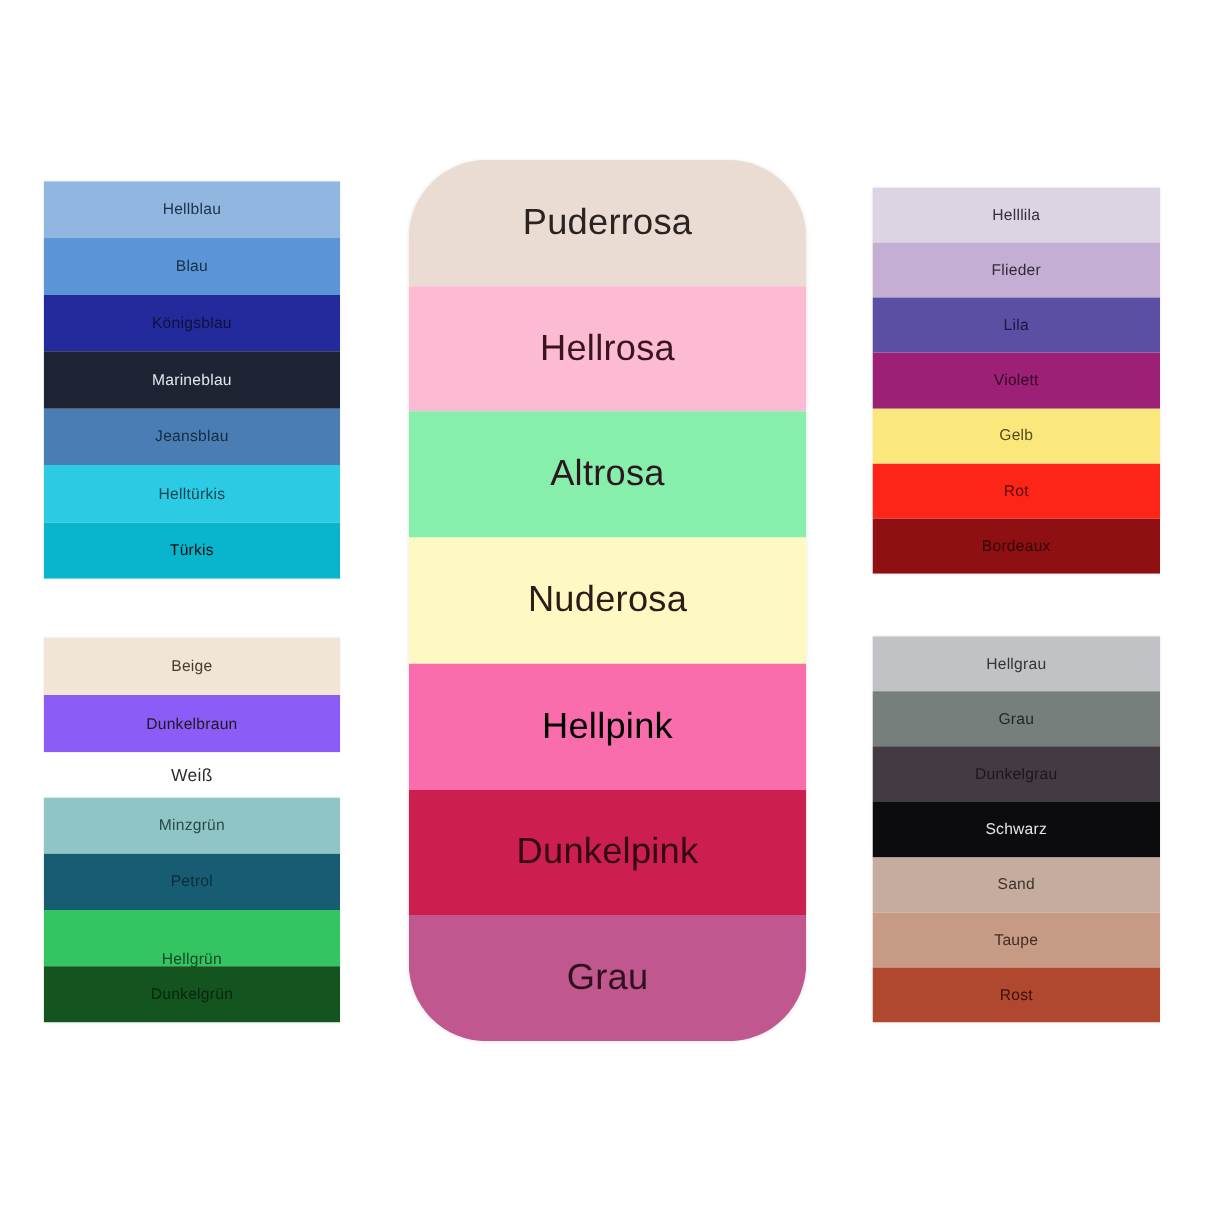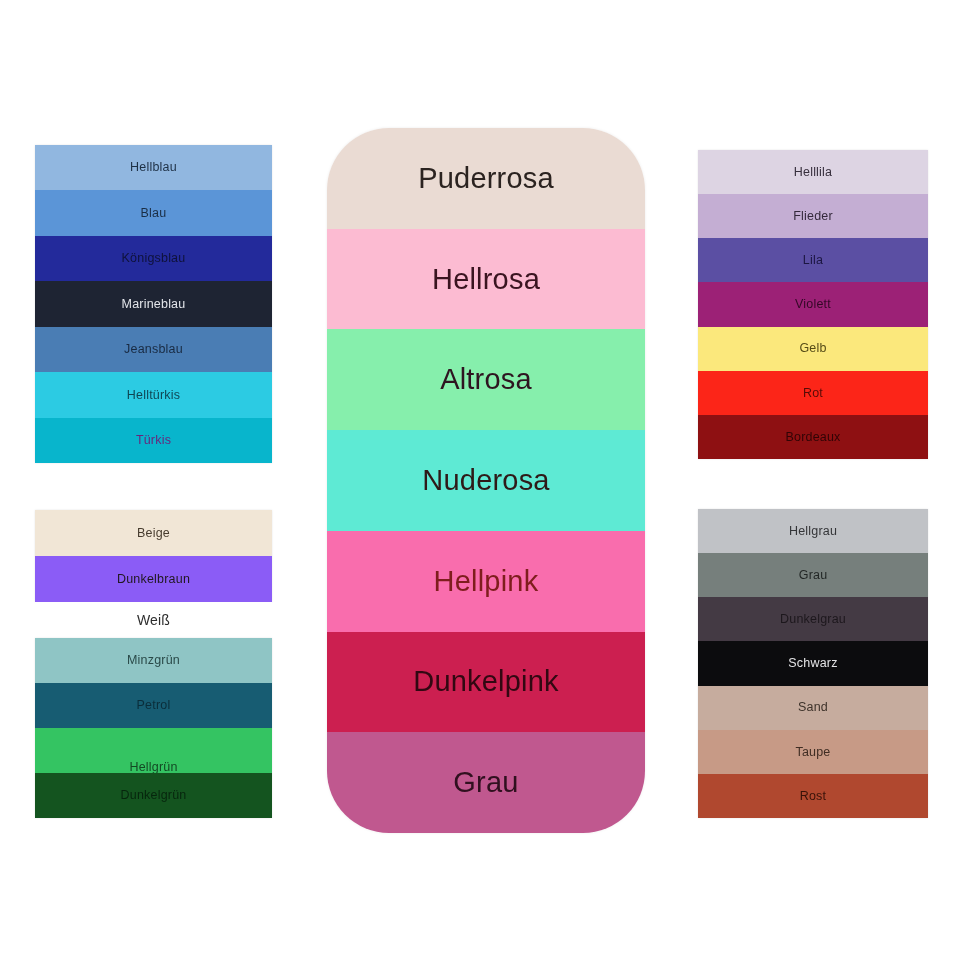--- a/index.html
+++ b/index.html
@@ -116,21 +116,21 @@
     <div class="swatch" style="background: rgb(30, 36, 51);">
       <span class="swatch-label" style="color: rgb(242, 244, 248);">Marineblau</span>
     </div>
     <div class="swatch" style="background: rgb(74, 125, 180);">
       <span class="swatch-label" style="color: rgb(21, 36, 58);">Jeansblau</span>
     </div>
     <div class="swatch" style="background: rgb(44, 203, 227);">
       <span class="swatch-label" style="color: rgb(12, 58, 70);">Helltürkis</span>
     </div>
     <div class="swatch" style="background: rgb(8, 181, 204);">
-      <span class="swatch-label" style="color: #701a75;">Türkis</span>
+      <span class="swatch-label" style="color: #000000;">Türkis</span>
     </div>
   </div>
 
   <div class="swatch-column" id="col-beigebrown">
     <div class="swatch" style="background: rgb(241, 230, 214);">
       <span class="swatch-label" style="color: rgb(58, 47, 34);">Beige</span>
     </div>
     <div class="swatch" style="background: #8b5cf6;">
       <span class="swatch-label" style="color: rgb(25, 19, 16);">Dunkelbraun</span>
     </div>
@@ -158,25 +158,25 @@
   <div id="col-pink">
     <div class="swatch" style="background: rgb(234, 219, 211);">
       <span class="swatch-label" style="color: rgb(43, 35, 32);">Puderrosa</span>
     </div>
     <div class="swatch" style="background: rgb(252, 187, 210);">
       <span class="swatch-label" style="color: rgb(58, 20, 32);">Hellrosa</span>
     </div>
     <div class="swatch" style="background: #86efac;">
       <span class="swatch-label" style="color: rgb(46, 21, 32);">Altrosa</span>
     </div>
-    <div class="swatch" style="background: #5eead4;">
+    <div class="swatch" style="background: #fef9c3;">
       <span class="swatch-label" style="color: rgb(46, 26, 24);">Nuderosa</span>
     </div>
     <div class="swatch" style="background: rgb(249, 109, 173);">
-      <span class="swatch-label" style="color: #7f1d1d;">Hellpink</span>
+      <span class="swatch-label" style="color: #000000;">Hellpink</span>
     </div>
     <div class="swatch" style="background: rgb(204, 31, 80);">
       <span class="swatch-label" style="color: rgb(50, 8, 18);">Dunkelpink</span>
     </div>
     <div class="swatch" style="background: rgb(192, 88, 143);">
       <span class="swatch-label" style="color: rgb(48, 16, 31);">Grau</span>
     </div>
   </div>
 
   <div class="swatch-column" id="col-purple">

